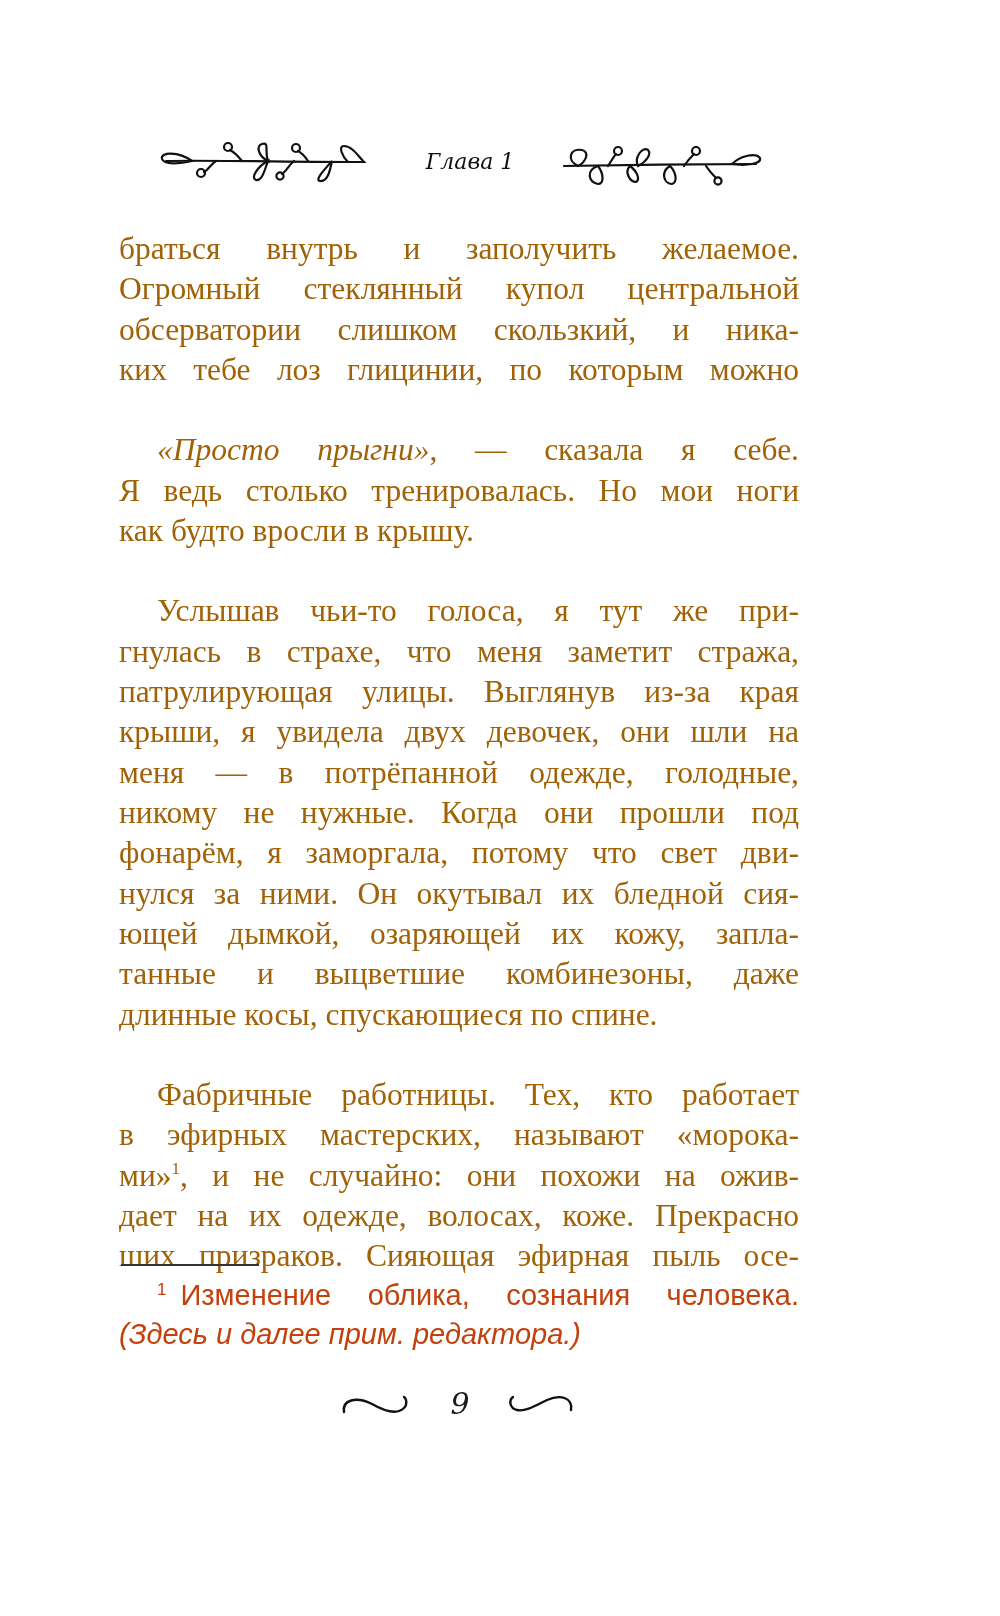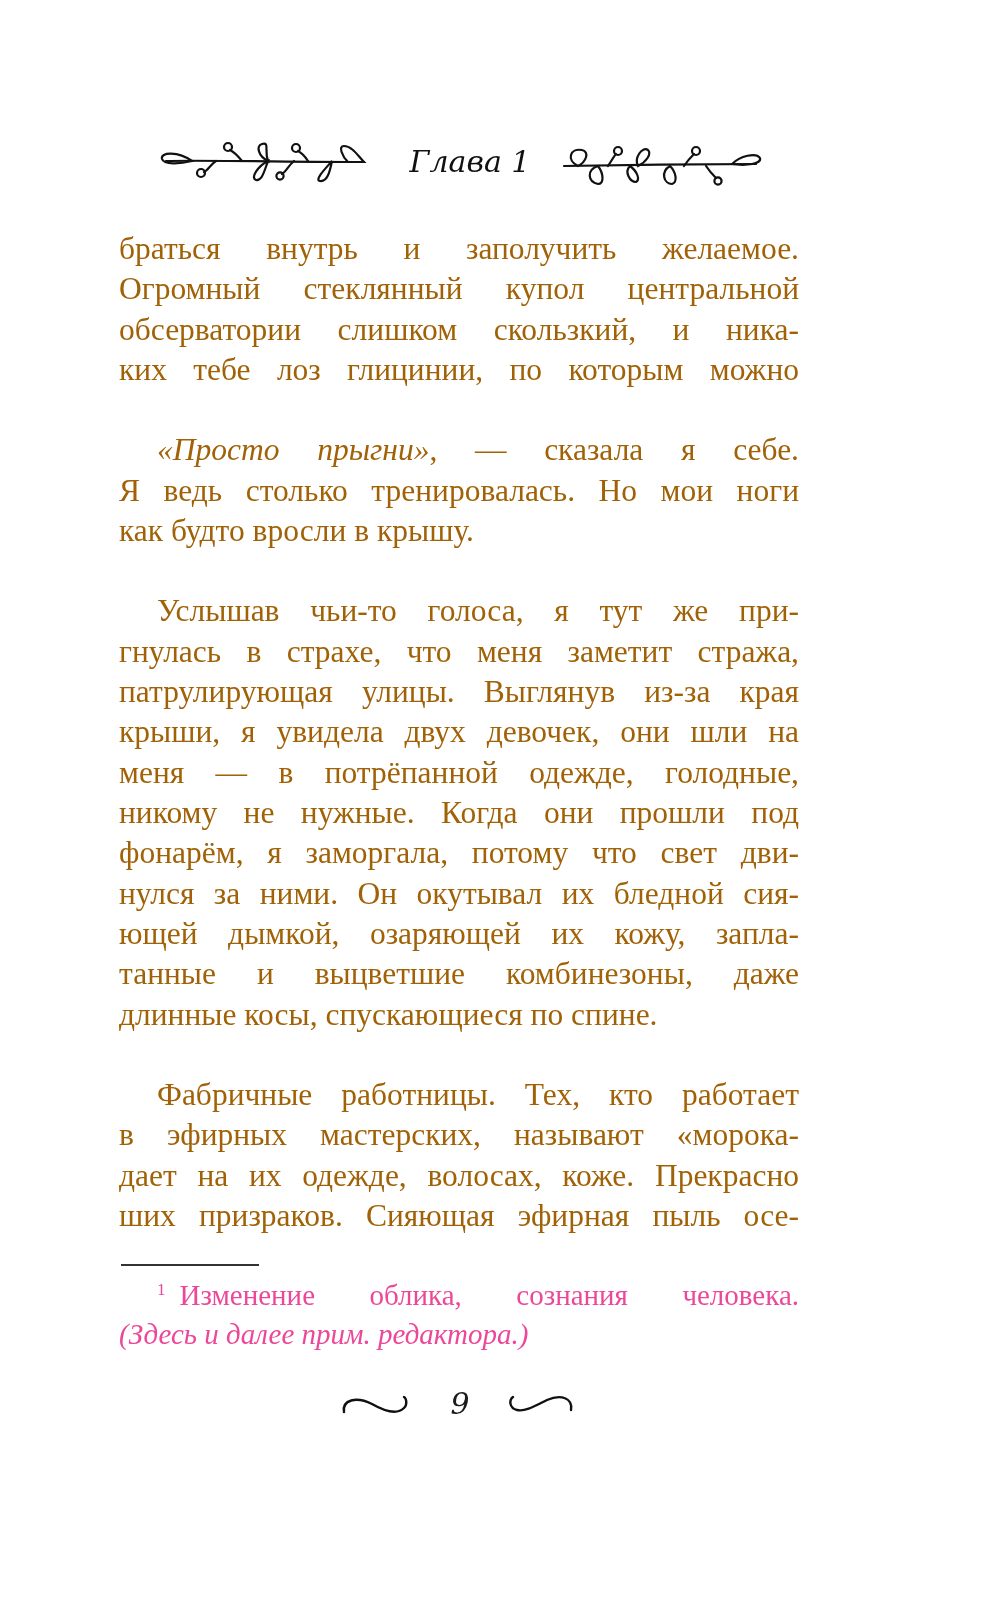--- a/index.html
+++ b/index.html
@@ -1,30 +1,30 @@
 <!DOCTYPE html>
 <html><head>
 <meta charset="utf-8">
 <style>
   html, body { margin: 0; padding: 0; background: #ffffff; }
   body { width: 1000px; height: 1616px; position: relative; overflow: hidden; color: #1a1a1a; }
   .header { position: absolute; left: 150px; top: 138px; width: 620px; height: 50px; }
   .header svg { position: absolute; top: 0; }
   .chapter-title { position: absolute; left: 255px; top: 2px; width: 130px; text-align: center;
-    font-family: "DejaVu Serif", serif; font-style: italic; font-size: 30px; line-height: 44px; color: #111; letter-spacing: 0px; }
+    font-family: "DejaVu Serif", serif; font-style: italic; font-size: 22px; line-height: 44px; color: #111; letter-spacing: 0px; }
   .body-text { position: absolute; left: 119px; top: 229px; width: 680px;
     font-family: "Liberation Serif", serif; font-size: 31.5px; line-height: 40.33px; color: #a16207; }
   .line { display: block; white-space: nowrap; height: 40.33px; text-align: justify; text-align-last: justify; }
   .line.last { text-align-last: left; }
   .line.indent { padding-left: 38px; margin-top: 40px; }
   .ital { font-style: italic; }
   sup { font-size: 17px; line-height: 0; vertical-align: 12px; }
   .rule { position: absolute; left: 121px; top: 1264px; width: 138px; height: 1.5px; background: #333; }
   .footnote { position: absolute; left: 119px; top: 1276px; width: 680px;
-    font-family: Liberation Serif, serif; font-size: 29px; line-height: 39px; color: #ec4899; }
+    font-family: Liberation Sans, sans-serif; font-size: 29px; line-height: 39px; color: #c2410c; }
   .footnote .line { height: 39px; }
   .fn-mark { font-size: 17px; vertical-align: 10px; line-height: 0; padding-left: 38px; padding-right: 14px; }
   .pagenum { position: absolute; left: 340px; top: 1382px; width: 240px; height: 44px; }
   .pagenum svg { position: absolute; top: 8px; }
   .pn { position: absolute; left: 100px; top: 0; width: 40px; text-align: center;
     font-family: "DejaVu Serif", serif; font-style: italic; font-size: 30px; line-height: 44px; }
 </style>
 </head>
 <body>
 
@@ -81,20 +81,21 @@
   <span class="line">крыши, я увидела двух девочек, они шли на</span>
   <span class="line">меня — в потрёпанной одежде, голодные,</span>
   <span class="line">никому не нужные. Когда они прошли под</span>
   <span class="line">фонарём, я заморгала, потому что свет дви-</span>
   <span class="line">нулся за ними. Он окутывал их бледной сия-</span>
   <span class="line">ющей дымкой, озаряющей их кожу, запла-</span>
   <span class="line">танные и выцветшие комбинезоны, даже</span>
   <span class="line last">длинные косы, спускающиеся по спине.</span>
   <span class="line indent">Фабричные работницы. Тех, кто работает</span>
   <span class="line">в эфирных мастерских, называют «морока-</span>
+  <span class="line"><span>ми»</span><sup>1</sup><span>, и не случайно: они похожи на ожив-</span></span>
   <span class="line">дает на их одежде, волосах, коже. Прекрасно</span>
   <span class="line">ших призраков. Сияющая эфирная пыль осе-</span>
 </div>
 
 <div class="rule"></div>
 
 <div class="footnote">
   <span class="line"><span class="fn-mark">1</span><span>Изменение облика, сознания человека.</span></span>
   <span class="line last ital">(Здесь и далее прим. редактора.)</span>
 </div>

